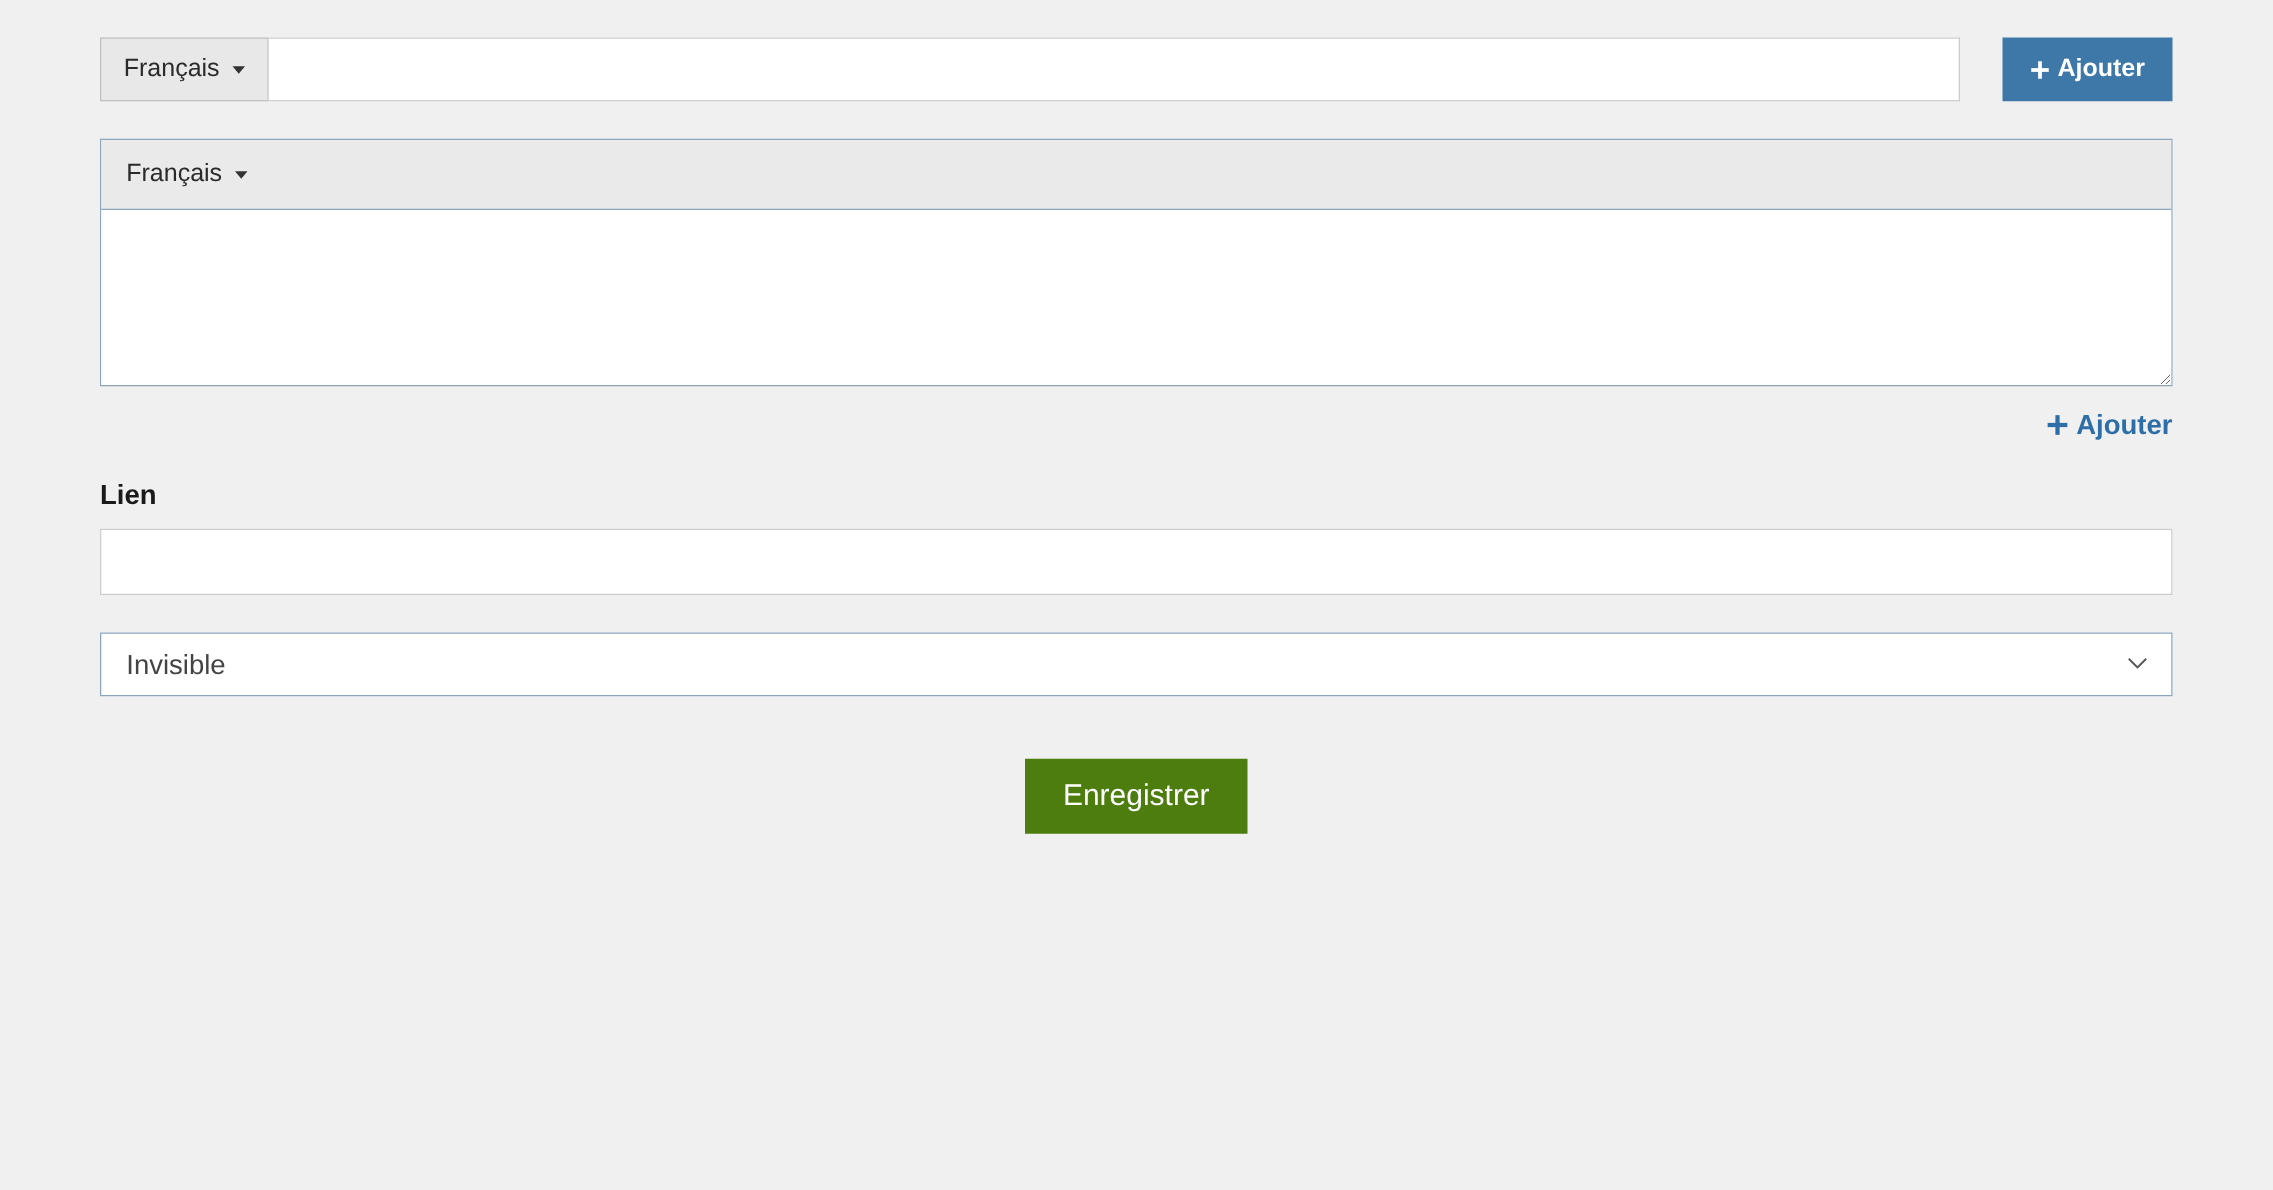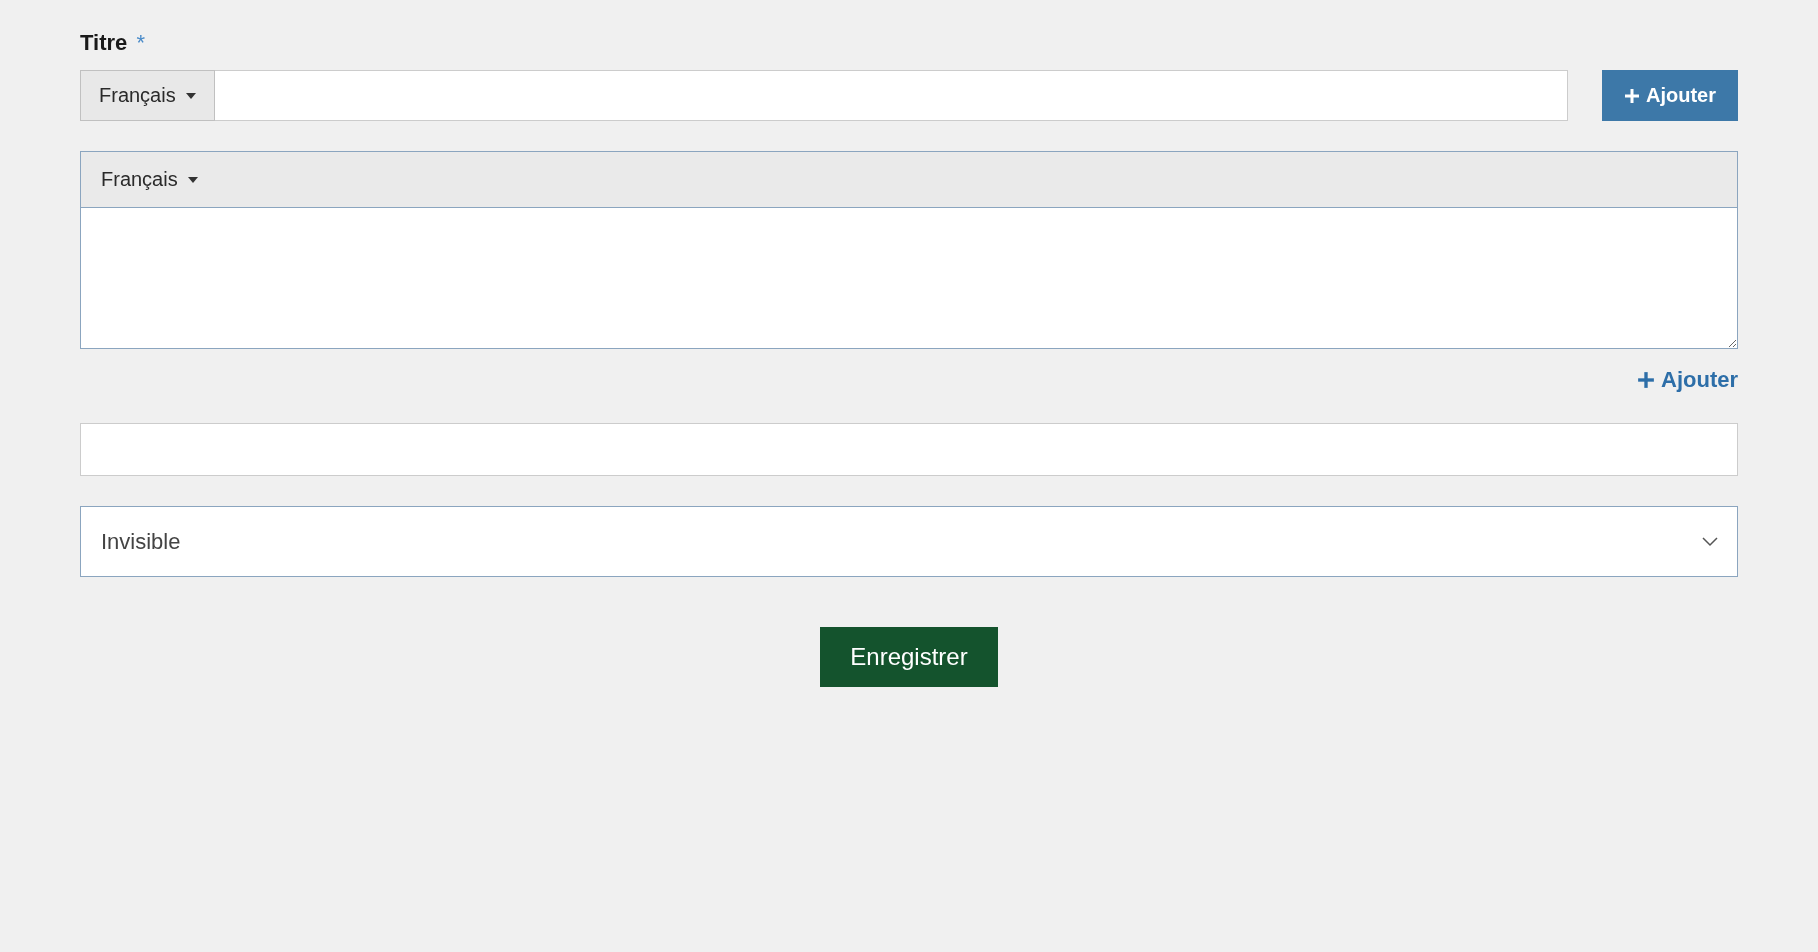--- a/index.html
+++ b/index.html
@@ -164,21 +164,21 @@
     }
     
     .select-wrapper {
       position: relative;
       width: 100%;
     }
     
     .state-select {
       width: 100%;
       border: 1px solid #8ba5bf;
-      padding: 22px 20px;
+      padding: 12px 20px;
       font-size: 22px;
       background-color: #fff;
       appearance: none;
       -webkit-appearance: none;
       outline: none;
       cursor: pointer;
       color: #444;
     }
     
     .select-caret {
@@ -194,36 +194,32 @@
       height: 10px;
     }
     
     .submit-row {
       display: flex;
       justify-content: center;
       margin-top: 50px;
     }
     
     .btn-submit {
-      background-color: #14532d;
+      background-color: #4d7c0f;
       color: #fff;
       border: none;
       padding: 16px 30px;
       font-size: 24px;
       cursor: pointer;
     }
   </style>
 </head>
 <body>
 
 <div class="form-group">
-  <label class="label">
-    <span>Titre</span>
-    <span class="required-star">*</span>
-  </label>
   <div class="titre-row">
     <div class="lang-selector">
       <span>Français</span>
       <span class="caret-down"></span>
     </div>
     <input type="text" class="titre-input" value="" style="">
     <div class="titre-spacer"></div>
     <button class="btn-primary">
       <span class="plus-icon">
         <svg viewBox="0 0 16 16" fill="currentColor">
@@ -253,20 +249,21 @@
             <rect x="6.5" y="1" width="3" height="14"></rect>
             <rect x="1" y="6.5" width="14" height="3"></rect>
           </svg>
       </span>
       <span>Ajouter</span>
     </a>
   </div>
 </div>
 
 <div class="form-group">
+  <label class="label">Lien</label>
   <input type="text" class="text-input" value="" style="">
 </div>
 
 <div class="form-group">
   <div class="select-wrapper">
     <select class="state-select">
       <option>Invisible</option>
     </select>
     <span class="select-caret">
       <svg viewBox="0 0 16 10" fill="none" stroke="#555" stroke-width="1.5">

